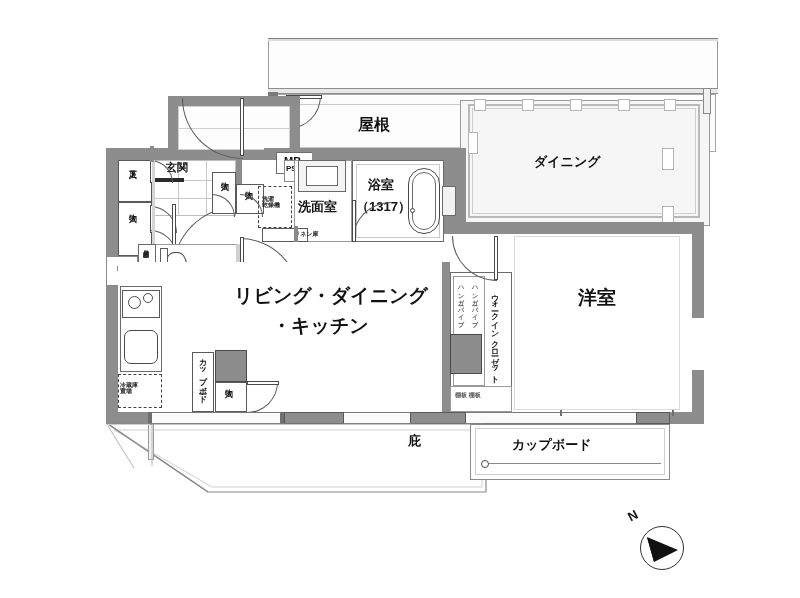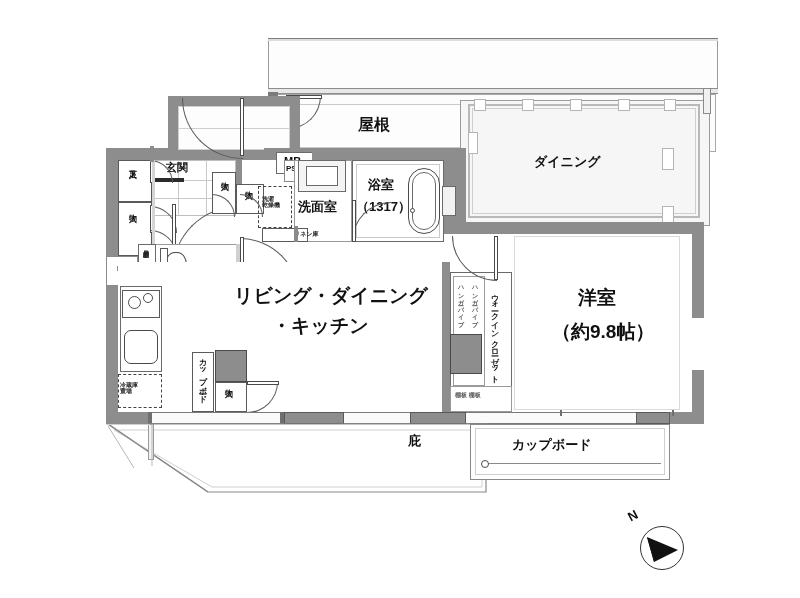--- a/index.html
+++ b/index.html
@@ -266,21 +266,20 @@
 
   <div class="swing swq-br" style="left:512px; top:272px; width:48px; height:48px;"></div>
   <div class="leaf" style="left:512px; top:271px; width:48px; height:2px;"></div>
 
   <div class="swing swq-bl" style="left:452px; top:236px; width:44px; height:44px;"></div>
   <div class="leaf" style="left:494px; top:236px; width:2px; height:42px;"></div>
 
   <div class="abs room" style="left:512px; top:234px; width:180px; height:178px; background:#ffffff;"></div>
   <div class="abs" style="left:514px; top:236px; width:166px; height:174px; background:transparent; border:1px solid #dadada;"></div>
   <div class="lbl lbl-xl" style="left:578px; top:288px;">洋室</div>
-  <div class="lbl lbl-xl" style="left:552px; top:322px;">（約9.8帖）</div>
 
   <div class="abs" style="left:148px; top:412px; width:160px; height:12px; background:#fafafa; border-top:1px solid #7a7a7a; border-bottom:1px solid #7a7a7a;"></div>
   <div class="mull" style="left:148px; top:412px; width:4px; height:12px;"></div>
   <div class="mull" style="left:280px; top:412px; width:4px; height:12px;"></div>
   <div class="abs" style="left:284px; top:412px; width:60px; height:12px; background:#8d8d8d; border:1px solid #5a5a5a;"></div>
 
   <div class="abs" style="left:344px; top:412px; width:120px; height:12px; background:#fafafa; border-top:1px solid #7a7a7a; border-bottom:1px solid #7a7a7a;"></div>
   <div class="abs" style="left:410px; top:412px; width:56px; height:12px; background:#8d8d8d; border:1px solid #5a5a5a;"></div>
   <div class="abs" style="left:466px; top:412px; width:170px; height:12px; background:#fafafa; border-top:1px solid #7a7a7a; border-bottom:1px solid #7a7a7a;"></div>
   <div class="abs" style="left:636px; top:412px; width:34px; height:12px; background:#8d8d8d; border:1px solid #5a5a5a;"></div>

